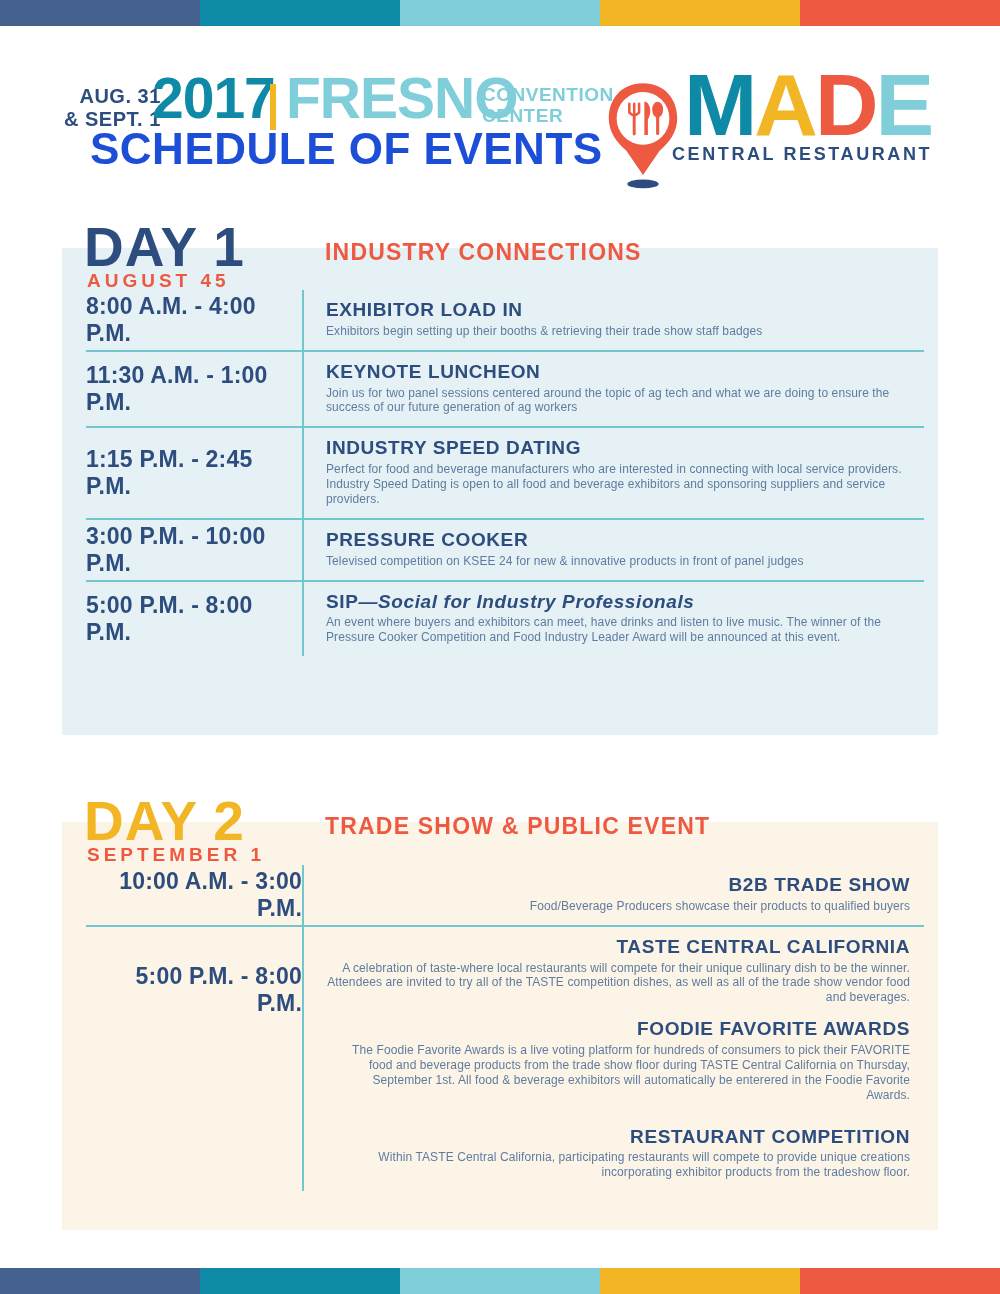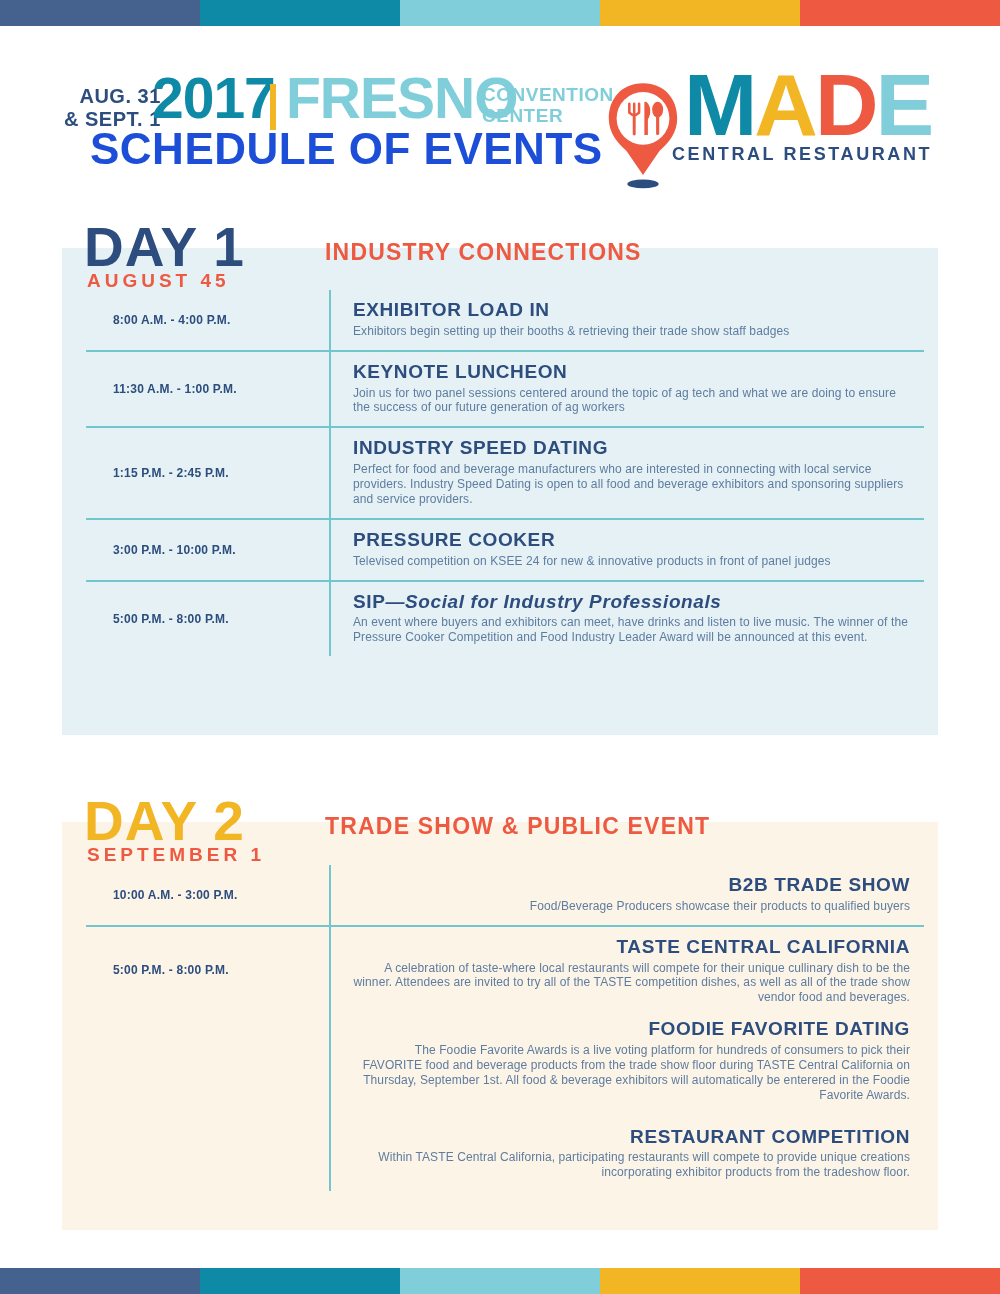--- a/index.html
+++ b/index.html
@@ -49,21 +49,21 @@
                letter-spacing:1.2px;color:#EE5941;}
   .day-heading.d1{top:239px;}
   .day-heading.d2{top:813px;}
   
   .rows{position:absolute;left:24px;width:838px;}
   .rows.r1{top:42px;}
   .rows.r2{top:43px;}
   .row{display:flex;border-bottom:2px solid #72C6CD;}
   .row:last-child{border-bottom:none;}
   .row .time{flex:0 0 216px;width:216px;display:flex;align-items:center;
-             color:#2C4D7E;font-weight:bold;font-size:12px;letter-spacing:.2px;margin-left:27px;}
+             color:#2C4D7E;font-weight:bold;font-size:23px;letter-spacing:.2px;}
   .row.align-top .time{align-items:flex-start;padding-top:36px;}
   .row .events{flex:1;border-left:2px solid #72C6CD;padding:9px 14px 11px 22px;}
   .evt + .evt{margin-top:13px;}
   .evt.gap-lg{margin-top:23px;}
   .evt-title{color:#2C4D7E;font-weight:bold;font-size:19px;letter-spacing:.6px;
              line-height:1.15;margin-bottom:3px;}
   .evt-title em{font-style:italic;}
   .evt-desc{color:#5E7CA0;font-size:12px;line-height:1.24;letter-spacing:.1px;}
 </style>
 </head>
@@ -183,21 +183,21 @@
       </div>
 
       <div class="row align-top">
         <div class="time">5:00 P.M. - 8:00 P.M.</div>
         <div class="events">
           <div class="evt">
             <div class="evt-title">TASTE CENTRAL CALIFORNIA</div>
             <div class="evt-desc">A celebration of taste-where local restaurants will compete for their unique cullinary dish to be the winner. Attendees are invited to try all of the TASTE competition dishes, as well as all of the trade show vendor food and beverages.</div>
           </div>
           <div class="evt">
-            <div class="evt-title">FOODIE FAVORITE DATING</div>
+            <div class="evt-title">FOODIE FAVORITE AWARDS</div>
             <div class="evt-desc">The Foodie Favorite Awards is a live voting platform for hundreds of consumers to pick their FAVORITE food and beverage products from the trade show floor during TASTE Central California on Thursday, September 1st. All food &amp; beverage exhibitors will automatically be enterered in the Foodie Favorite Awards.</div>
           </div>
           <div class="evt gap-lg">
             <div class="evt-title">RESTAURANT COMPETITION</div>
             <div class="evt-desc">Within TASTE Central California, participating restaurants will compete to provide unique creations incorporating exhibitor products from the tradeshow floor.</div>
           </div>
         </div>
       </div>
 
     </div>

